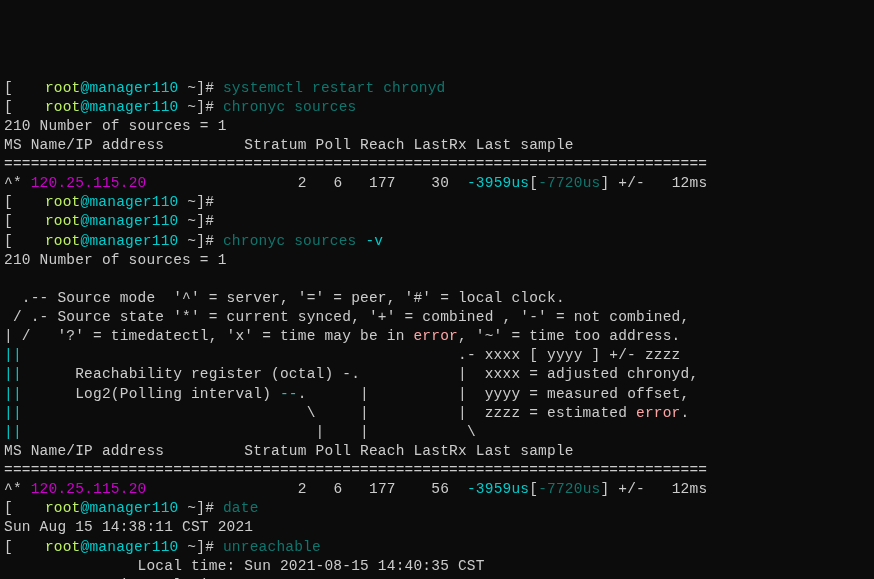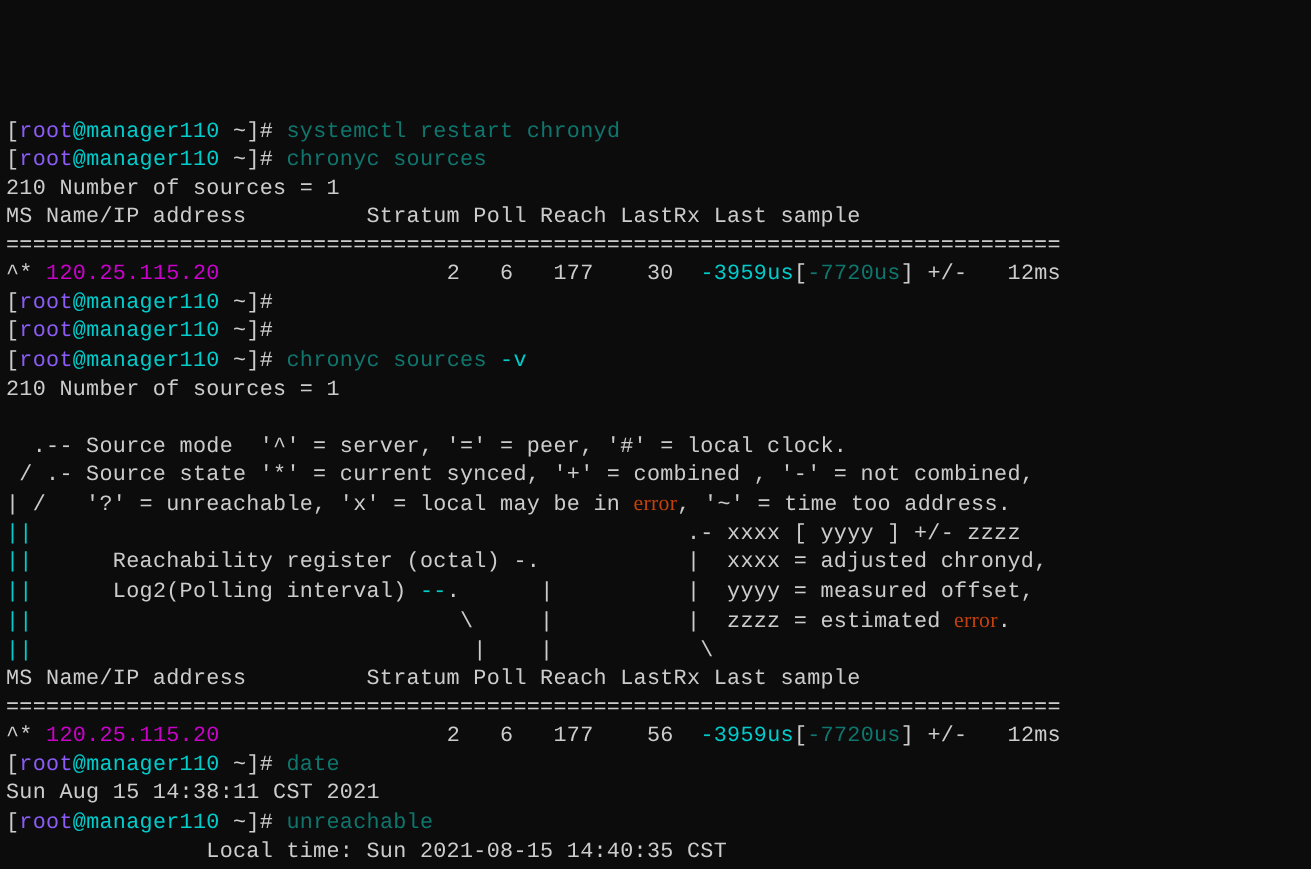--- a/index.html
+++ b/index.html
@@ -6,29 +6,29 @@
     body {
       background: #0c0c0c;
       color: #cccccc;
       font-family: 'Consolas', 'Monaco', 'Courier New', monospace;
       font-size: 14.5px;
       line-height: 1.32;
       padding: 2px 4px;
       white-space: pre;
       letter-spacing: 0.2px;
     }
-    .prompt-user { color: #8b5cf6; }
+    .prompt-user { color: #bef264; margin-left: 32px; }
     .prompt-at { color: #00cccc; }
     .prompt-host { color: #00cccc; }
     .cmd { color: #0f766e; }
     .option { color: #00cccc; }
     .ip { color: #cc00cc; }
     .offset1 { color: #00cccc; }
     .offset2 { color: #0f766e; }
-    .error-word { color: #c2410c; font-family: Liberation Serif, serif; }
+    .error-word { color: #fca5a5; }
     .pipe { color: #00cccc; }
     .divider { color: #cccccc; }
   </style>
 </head>
 <body>
 
 
 
 <div><span>[<span class="prompt-user">root</span><span class="prompt-at">@</span><span class="prompt-host">manager110</span><span> ~</span>]<span>#</span> <span class="cmd">systemctl restart chronyd</span></span>
 <span>[<span class="prompt-user">root</span><span class="prompt-at">@</span><span class="prompt-host">manager110</span><span> ~</span>]<span>#</span> <span class="cmd">chronyc sources</span></span>
@@ -36,21 +36,21 @@
 <span>MS Name/IP address         Stratum Poll Reach LastRx Last sample</span>
 <span class="divider">===============================================================================</span>
 <span><span>^* </span><span class="ip">120.25.115.20</span><span>                 </span><span>2</span><span>   6</span><span>   177</span><span>    30</span><span>  </span><span class="offset1">-3959us</span><span>[</span><span class="offset2">-7720us</span><span>]</span><span> +/-   </span><span>12ms</span></span>
 <span>[<span class="prompt-user">root</span><span class="prompt-at">@</span><span class="prompt-host">manager110</span><span> ~</span>]<span>#</span></span>
 <span>[<span class="prompt-user">root</span><span class="prompt-at">@</span><span class="prompt-host">manager110</span><span> ~</span>]<span>#</span></span>
 <span>[<span class="prompt-user">root</span><span class="prompt-at">@</span><span class="prompt-host">manager110</span><span> ~</span>]<span>#</span> <span class="cmd">chronyc sources </span><span class="option">-v</span></span>
 <span>210 Number of sources = 1</span>
 
 <span>  .-- Source mode  '^' = server, '=' = peer, '#' = local clock.</span>
 <span> / .- Source state '*' = current synced, '+' = combined , '-' = not combined,</span>
-<span><span>| /   '?' = unreachable, 'x' = local may be in </span><span class="error-word">error</span><span>, '~' = time too address.</span></span>
+<span><span>| /   '?' = timedatectl, 'x' = time may be in </span><span class="error-word">error</span><span>, '~' = time too address.</span></span>
 <span><span class="pipe">||</span><span>                                                 .- xxxx [ yyyy ] +/- zzzz</span></span>
 <span><span class="pipe">||</span><span>      Reachability register (octal) -.           |  xxxx = adjusted chronyd,</span></span>
 <span><span class="pipe">||</span><span>      Log2(Polling interval) </span><span class="option">--</span><span>.      |          |  yyyy = measured offset,</span></span>
 <span><span class="pipe">||</span><span>                                \     |          |  zzzz = estimated </span><span class="error-word">error</span><span>.</span></span>
 <span><span class="pipe">||</span><span>                                 |    |           \</span></span>
 <span>MS Name/IP address         Stratum Poll Reach LastRx Last sample</span>
 <span class="divider">===============================================================================</span>
 <span><span>^* </span><span class="ip">120.25.115.20</span><span>                 </span><span>2</span><span>   6</span><span>   177</span><span>    56</span><span>  </span><span class="offset1">-3959us</span><span>[</span><span class="offset2">-7720us</span><span>]</span><span> +/-   </span><span>12ms</span></span>
 <span>[<span class="prompt-user">root</span><span class="prompt-at">@</span><span class="prompt-host">manager110</span><span> ~</span>]<span>#</span> <span class="cmd">date</span></span>
 <span>Sun Aug 15 14:38:11 CST 2021</span>

